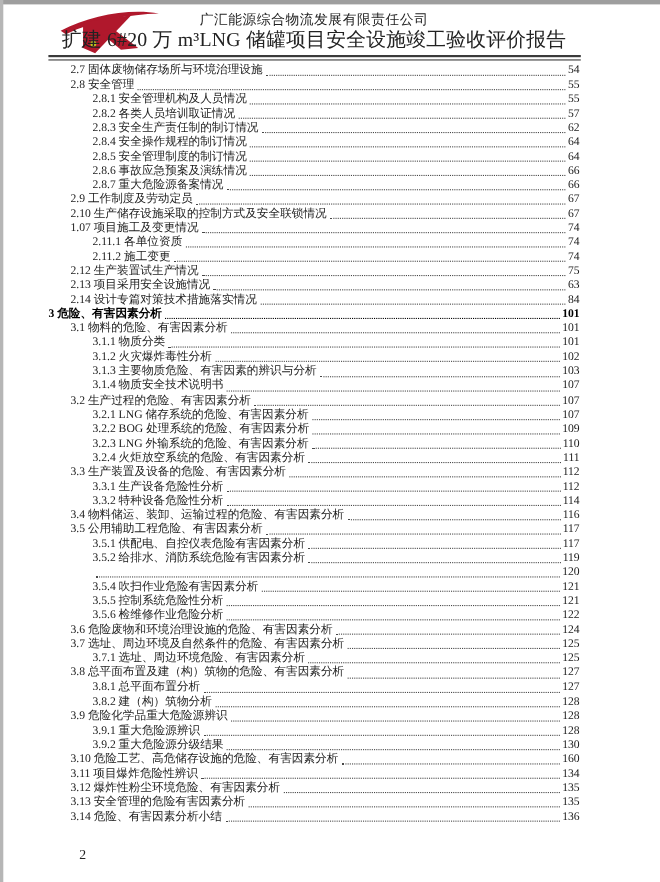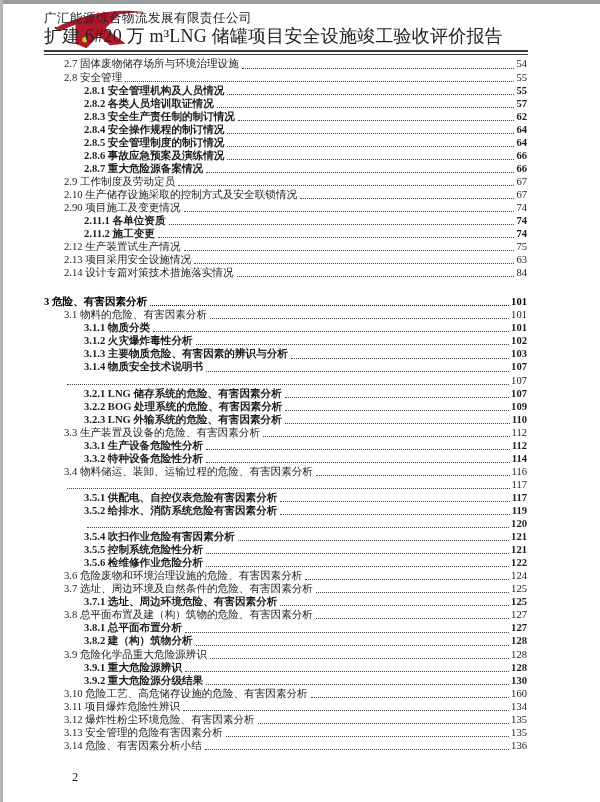--- a/index.html
+++ b/index.html
@@ -6,36 +6,36 @@
   body{
     width:600px;height:802px;position:relative;overflow:hidden;
     background:#ffffff;color:#1c1c1c;
     font-family:"Liberation Serif","DejaVu Serif",serif;
   }
   .scan-edge-top{position:absolute;top:0;left:0;width:600px;height:4px;background:#9e9e9e;}
   .scan-edge-left{position:absolute;top:0;left:0;width:3px;height:802px;background:#b6b6b6;}
 
   .logo{position:absolute;left:52px;top:6px;width:94px;height:44px;}
 
-  .header-lines{position:absolute;top:10px;left:44px;width:483px;text-align:left;}
+  .header-lines{position:absolute;top:10px;left:44px;width:483px;text-align:center;}
   .company{font-size:12.5px;line-height:17px;letter-spacing:0.5px;color:#222;}
   .report-title{font-size:18px;line-height:18px;letter-spacing:0.2px;color:#222;}
 
   .header-rule{
     position:absolute;top:50px;left:44px;width:484px;height:2px;
     border-top:2px solid #3a3a3a;border-bottom:1px solid #3a3a3a;
   }
 
   .toc{position:absolute;top:58px;left:44px;width:483px;}
   .toc-row{display:flex;align-items:flex-end;height:13.05px;font-size:10.6px;white-space:nowrap;}
   .toc-row .t,.toc-row .page{line-height:12.6px;}
   .toc-row .leader{flex:1;margin:0 2px 2.5px 3px;border-bottom:1.5px dotted #474747;min-width:8px;}
-  .lv0{padding-left:0;margin-top:16px;}
+  .lv0{padding-left:0;}
   .lv1{padding-left:20px;justify-content:center;}
-  .lv2{padding-left:40px;font-weight:bold;}
+  .lv2{padding-left:40px;}
   .chapter{font-weight:bold;color:#000;}
   .chapter .leader{border-bottom-color:#000;}
 
   .footer-page{position:absolute;left:72px;top:770px;font-size:12.5px;color:#222;}
 </style>
 </head>
 <body>
 
 <div class="scan-edge-top"></div>
 <div class="scan-edge-left"></div>
@@ -104,21 +104,21 @@
       <span class="t">2.9 工作制度及劳动定员</span>
       <span class="leader"></span>
       <span class="page">67</span>
     </div>
     <div class="toc-row lv1">
       <span class="t">2.10 生产储存设施采取的控制方式及安全联锁情况</span>
       <span class="leader"></span>
       <span class="page">67</span>
     </div>
     <div class="toc-row lv1">
-      <span class="t">2.90 项目施工及变更情况</span>
+      <span class="t">1.07 项目施工及变更情况</span>
       <span class="leader"></span>
       <span class="page">74</span>
     </div>
     <div class="toc-row lv2">
       <span class="t">2.11.1 各单位资质</span>
       <span class="leader"></span>
       <span class="page">74</span>
     </div>
     <div class="toc-row lv2">
       <span class="t">2.11.2 施工变更</span>
@@ -164,38 +164,44 @@
       <span class="t">3.1.3 主要物质危险、有害因素的辨识与分析</span>
       <span class="leader"></span>
       <span class="page">103</span>
     </div>
     <div class="toc-row lv2">
       <span class="t">3.1.4 物质安全技术说明书</span>
       <span class="leader"></span>
       <span class="page">107</span>
     </div>
     <div class="toc-row lv1">
+      <span class="t">3.2 生产过程的危险、有害因素分析</span>
       <span class="leader"></span>
       <span class="page">107</span>
     </div>
     <div class="toc-row lv2">
       <span class="t">3.2.1 LNG 储存系统的危险、有害因素分析</span>
       <span class="leader"></span>
       <span class="page">107</span>
     </div>
     <div class="toc-row lv2">
       <span class="t">3.2.2 BOG 处理系统的危险、有害因素分析</span>
       <span class="leader"></span>
       <span class="page">109</span>
     </div>
     <div class="toc-row lv2">
       <span class="t">3.2.3 LNG 外输系统的危险、有害因素分析</span>
       <span class="leader"></span>
       <span class="page">110</span>
     </div>
+    <div class="toc-row lv2">
+      <span class="t">3.2.4 火炬放空系统的危险、有害因素分析</span>
+      <span class="leader"></span>
+      <span class="page">111</span>
+    </div>
     <div class="toc-row lv1">
       <span class="t">3.3 生产装置及设备的危险、有害因素分析</span>
       <span class="leader"></span>
       <span class="page">112</span>
     </div>
     <div class="toc-row lv2">
       <span class="t">3.3.1 生产设备危险性分析</span>
       <span class="leader"></span>
       <span class="page">112</span>
     </div>
@@ -203,20 +209,21 @@
       <span class="t">3.3.2 特种设备危险性分析</span>
       <span class="leader"></span>
       <span class="page">114</span>
     </div>
     <div class="toc-row lv1">
       <span class="t">3.4 物料储运、装卸、运输过程的危险、有害因素分析</span>
       <span class="leader"></span>
       <span class="page">116</span>
     </div>
     <div class="toc-row lv1">
+      <span class="t">3.5 公用辅助工程危险、有害因素分析</span>
       <span class="leader"></span>
       <span class="page">117</span>
     </div>
     <div class="toc-row lv2">
       <span class="t">3.5.1 供配电、自控仪表危险有害因素分析</span>
       <span class="leader"></span>
       <span class="page">117</span>
     </div>
     <div class="toc-row lv2">
       <span class="t">3.5.2 给排水、消防系统危险有害因素分析</span>

